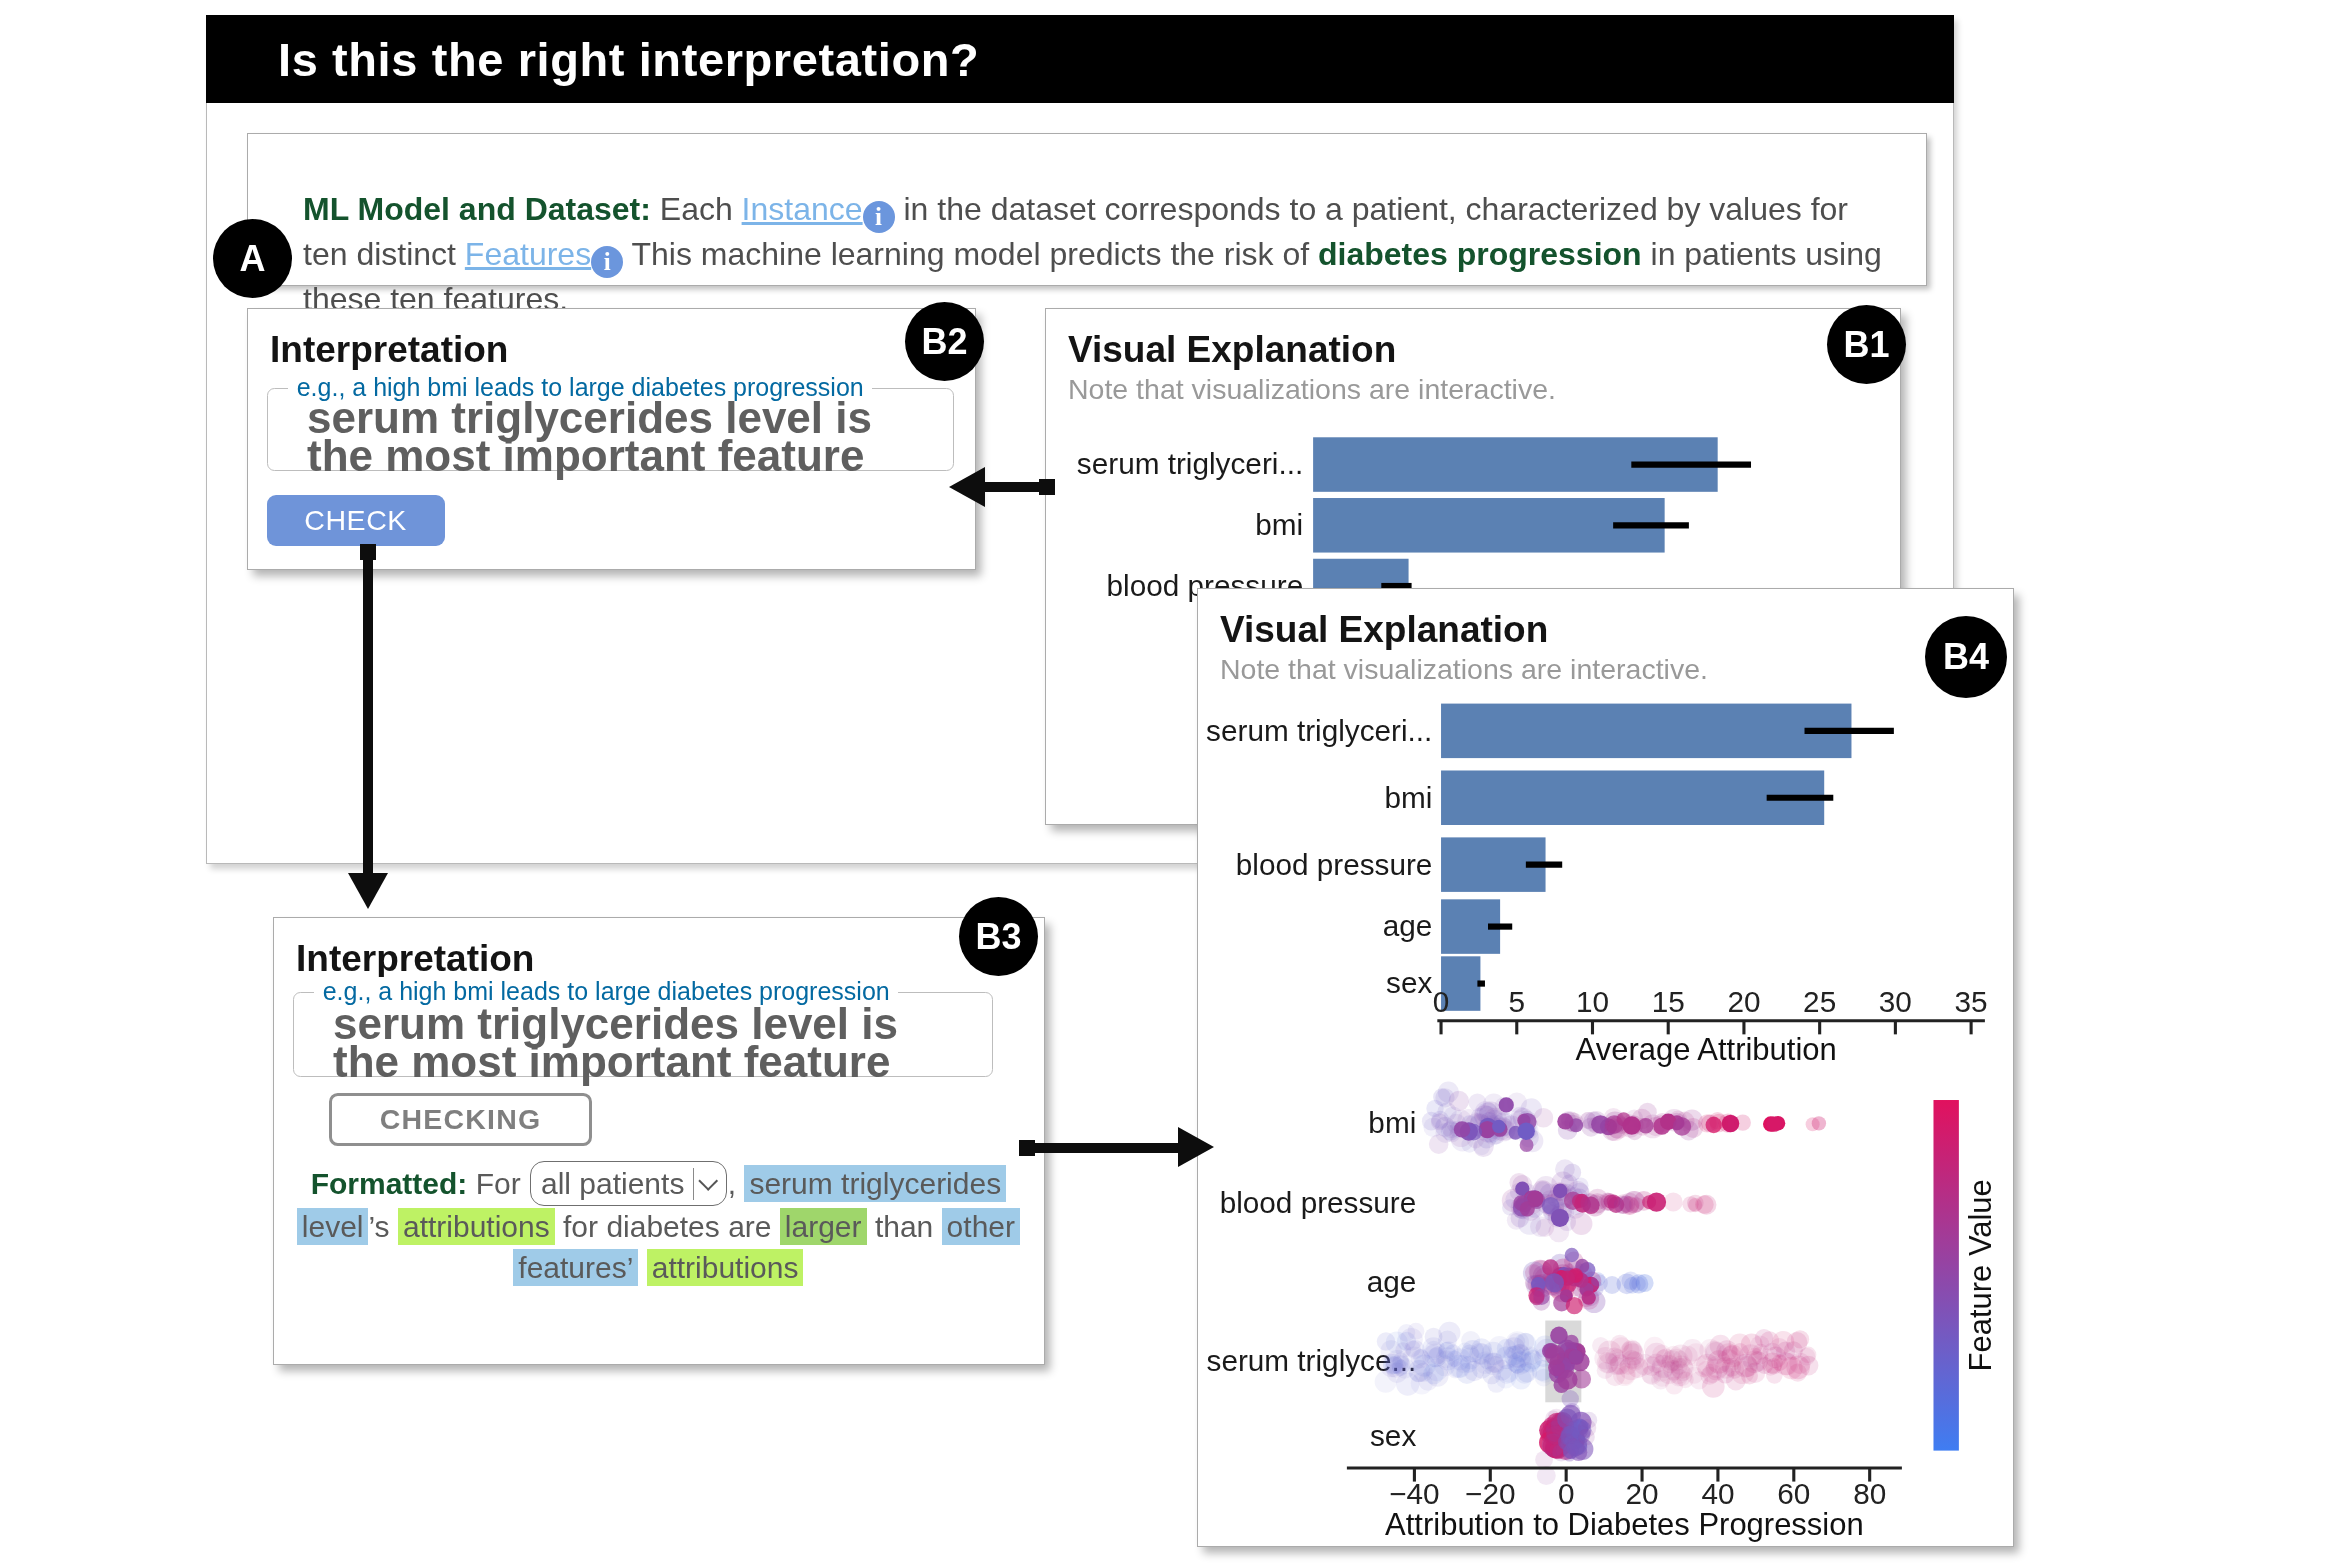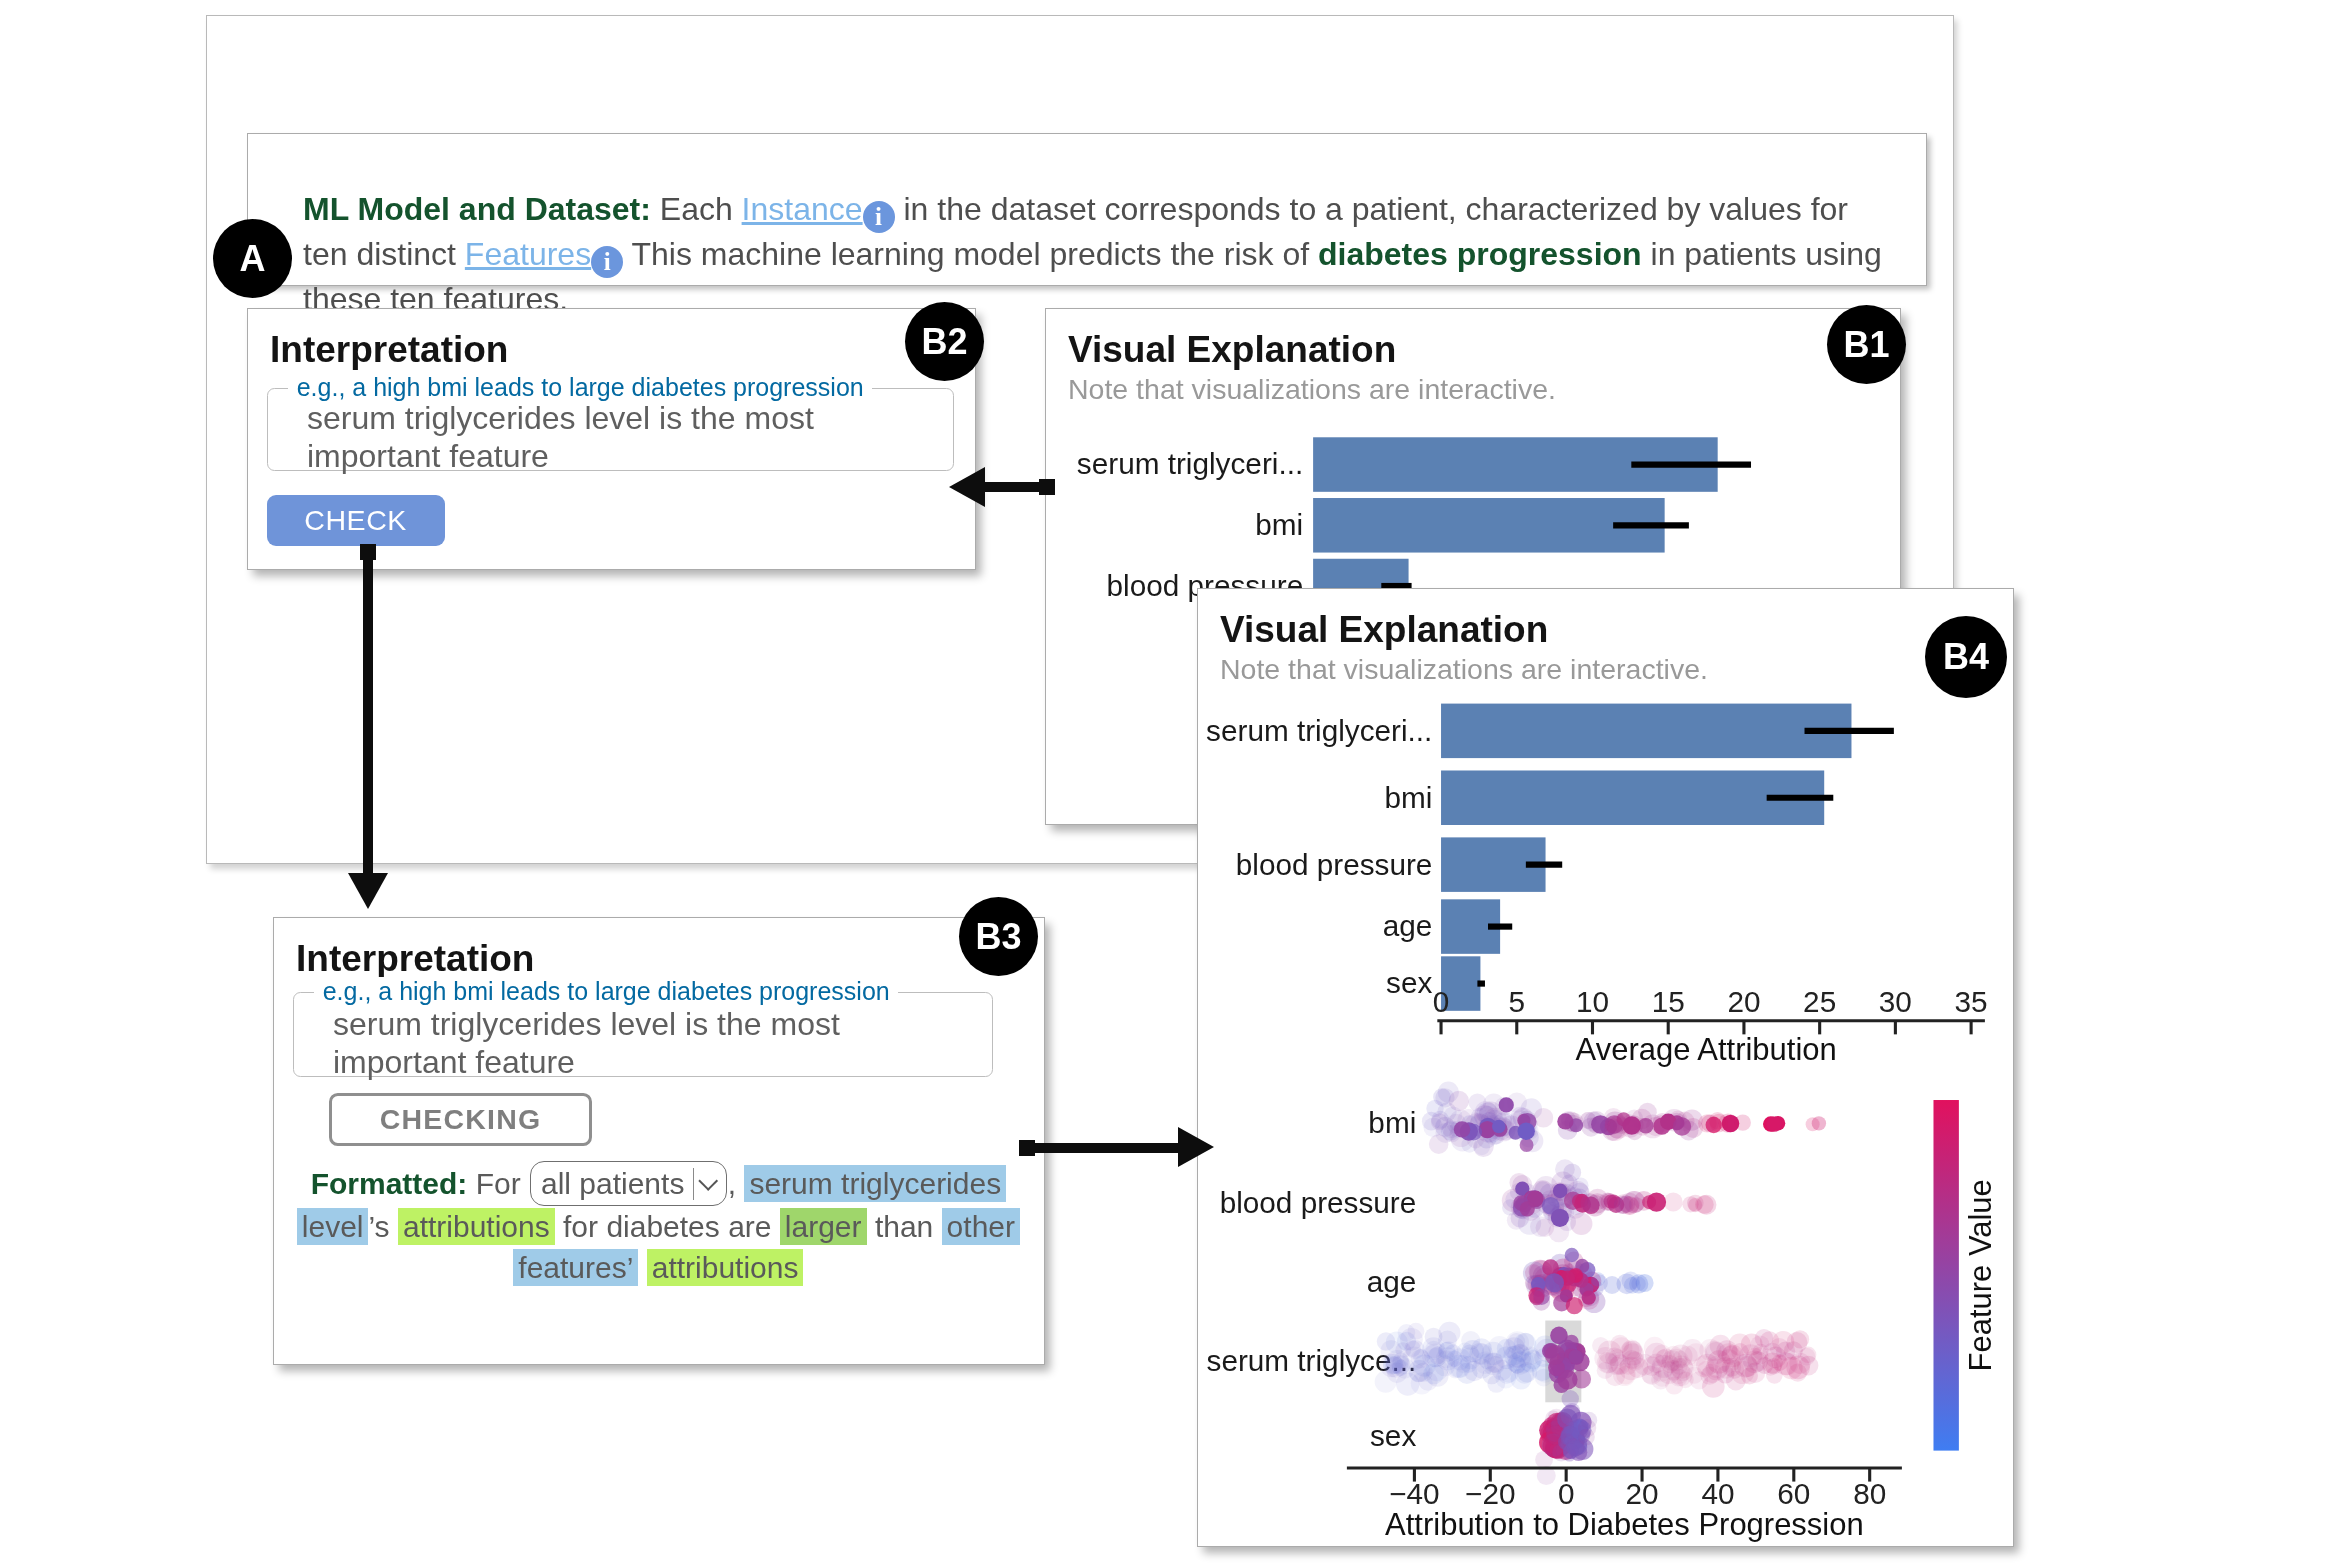--- a/index.html
+++ b/index.html
@@ -30,21 +30,21 @@
   .panel-b4{left:1197px;top:588px;width:815px;height:957px;z-index:5;}
   .panel-b3{left:273px;top:917px;width:770px;height:446px;z-index:5;}
 
   .heading{position:absolute;left:22px;top:20px;font-size:37px;font-weight:bold;color:#141414;}
   .note{position:absolute;left:22px;top:64px;font-size:28.5px;color:#999;}
 
   
   .inputbox{position:absolute;border:1.9px solid #bdbdbd;border-radius:7.4px;background:#fff;}
   .inputlegend{position:absolute;background:#fff;font-size:25px;color:#0369a1;
                padding:0 8.7px;white-space:nowrap;}
-  .inputtext{position:absolute;font-size:32px;line-height:38px;color:#5f5f5f;}
+  .inputtext{position:absolute;font-size:44px;line-height:38px;color:#5f5f5f;font-weight:bold;}
 
   .btn-check{position:absolute;left:18.6px;top:186px;width:178px;height:51px;background:#6f94d9;
              border:none;border-radius:9px;color:#fff;font-size:28.5px;
              font-family:"Liberation Sans",sans-serif;letter-spacing:0.6px;}
   .btn-checking{position:absolute;left:55px;top:175px;width:263px;height:53px;background:#fff;
              border:3.1px solid #8f8f8f;border-radius:8.7px;color:#7f7f7f;font-size:28.5px;font-weight:bold;
              font-family:"Liberation Sans",sans-serif;letter-spacing:1.2px;}
 
   
   .formatted{position:absolute;left:17.4px;top:243px;width:734px;text-align:center;
@@ -73,20 +73,23 @@
 
   svg text{font-family:"Liberation Sans",sans-serif;}
   .chart-svg{position:absolute;left:0;top:0;}
 </style>
 </head>
 <body>
 
 <div id="root">
 
   <div class="abs frame"></div>
+  <div class="abs titlebar">
+    <span>Is this the right interpretation?</span>
+  </div>
 
   <div class="abs panel panel-a">
     <p class="cardtext" id="model-card-text"><span class="seg-b">ML Model and Dataset: </span><span>Each </span><span class="seg-link">Instance</span><span class="seg-info">i</span><span> in the dataset corresponds to a patient, characterized by values for ten distinct </span><span class="seg-link">Features</span><span class="seg-info">i</span><span> This machine learning model predicts the risk of </span><span class="seg-b">diabetes progression</span><span> in patients using these ten features.</span></p>
   </div>
 
   <div class="abs panel panel-b2">
     <div class="heading">Interpretation</div>
     <div class="inputbox" style="left:18.6px;top:79px;width:685px;height:81px;"></div>
     <div class="inputlegend" style="left:40px;top:64px;">e.g., a high bmi leads to large diabetes progression</div>
     <div class="inputtext" style="left:59px;top:90px;width:607px;">serum triglycerides level is the most important feature</div>

